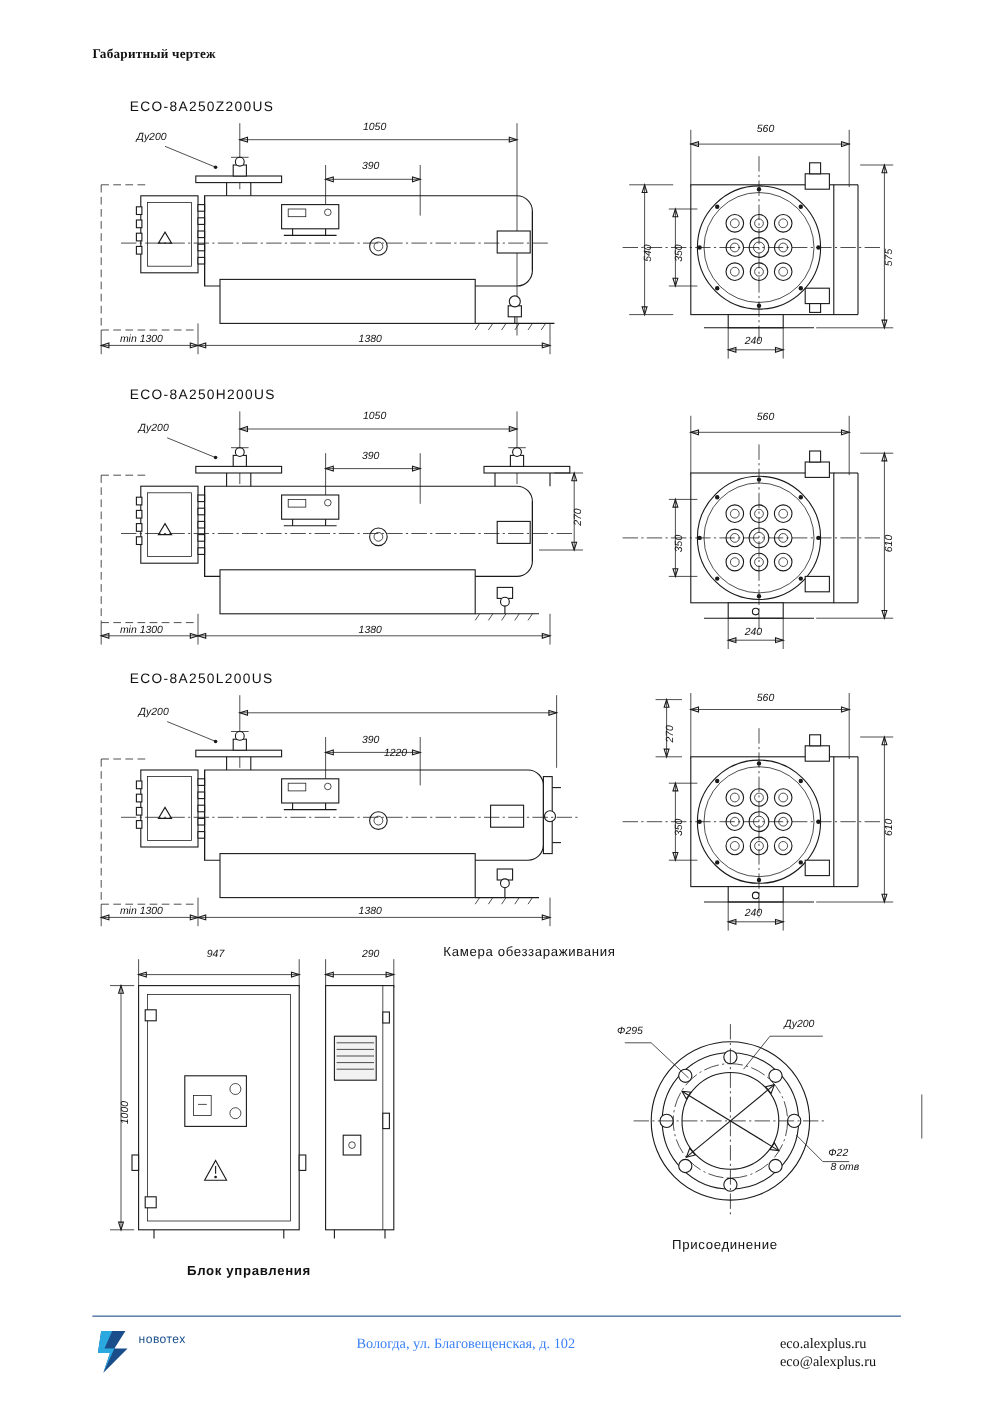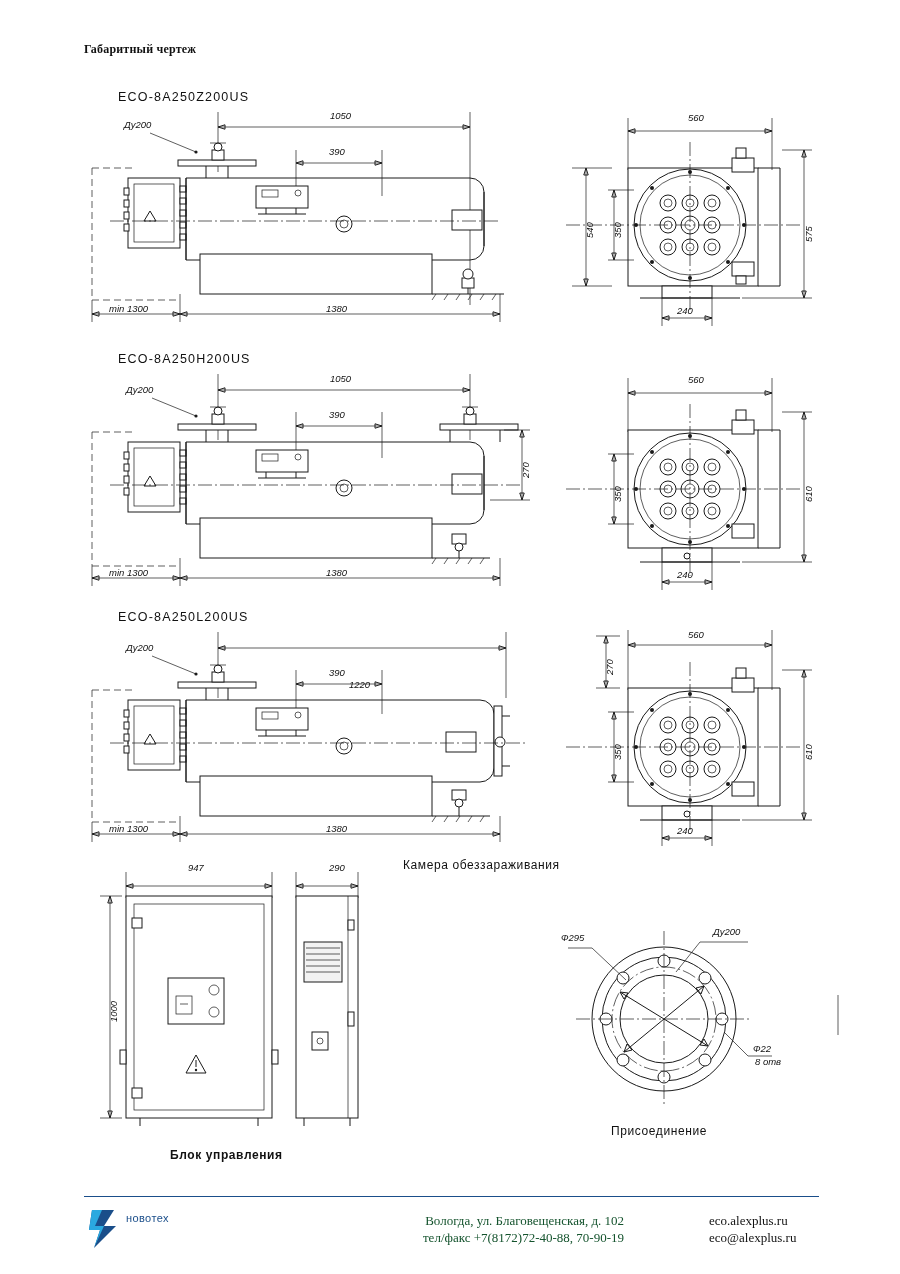--- a/index.html
+++ b/index.html
@@ -53,22 +53,22 @@
   .logo-wrap{position:absolute;left:0;top:4px;width:180px;height:48px;}
   .logo-text1{
     position:absolute;left:42px;top:4px;
     font-family:"Liberation Sans", sans-serif;font-size:11px;color:#1a4e8a;letter-spacing:.4px;text-align:center;
   }
   .logo-text2{
     position:absolute;left:42px;top:15px;
     font-family:"Liberation Sans", sans-serif;font-size:26px;font-weight:bold;color:#1a4e8a;letter-spacing:1px;line-height:26px;margin-top:48px;
   }
   .addr{
-    position:absolute;left:240px;top:8px;width:300px;text-align:right;
-    font-family:"Liberation Serif", serif;font-size:13px;line-height:17px;color:#14532d;
+    position:absolute;left:240px;top:8px;width:300px;text-align:left;
+    font-family:"Liberation Serif", serif;font-size:13px;line-height:17px;color:#3b82f6;
   }
   .contacts{
     position:absolute;left:625px;top:8px;width:200px;
     font-family:"Liberation Serif", serif;font-size:13px;line-height:17px;color:#111;
   }
 </style>
 </head>
 <body>
 
 <div class="page">
@@ -715,21 +715,20 @@
     <div class="logo-wrap">
       <svg width="40" height="42" viewBox="0 0 40 42">
         <path d="M8 2 L30 2 L20 18 L32 18 L10 40 L16 22 L5 22 Z" fill="#1a4e8a"></path>
         <path d="M8 2 L18 2 L11 18 L20 18 L10 40 L16 22 L5 22 Z" fill="#2aa9e0"></path>
       </svg>
       <div class="logo-text1">новотех</div>
       <div class="logo-text2">ЭКО</div>
     </div>
     <div class="addr">
       <div>Вологда, ул. Благовещенская, д. 102</div>
-      <div>тел/факс +7(8172)72-40-88, 70-90-19</div>
     </div>
     <div class="contacts">
       <div>eco.alexplus.ru</div>
       <div>eco@alexplus.ru</div>
     </div>
   </div>
 
 </div>
 
 </body></html>

